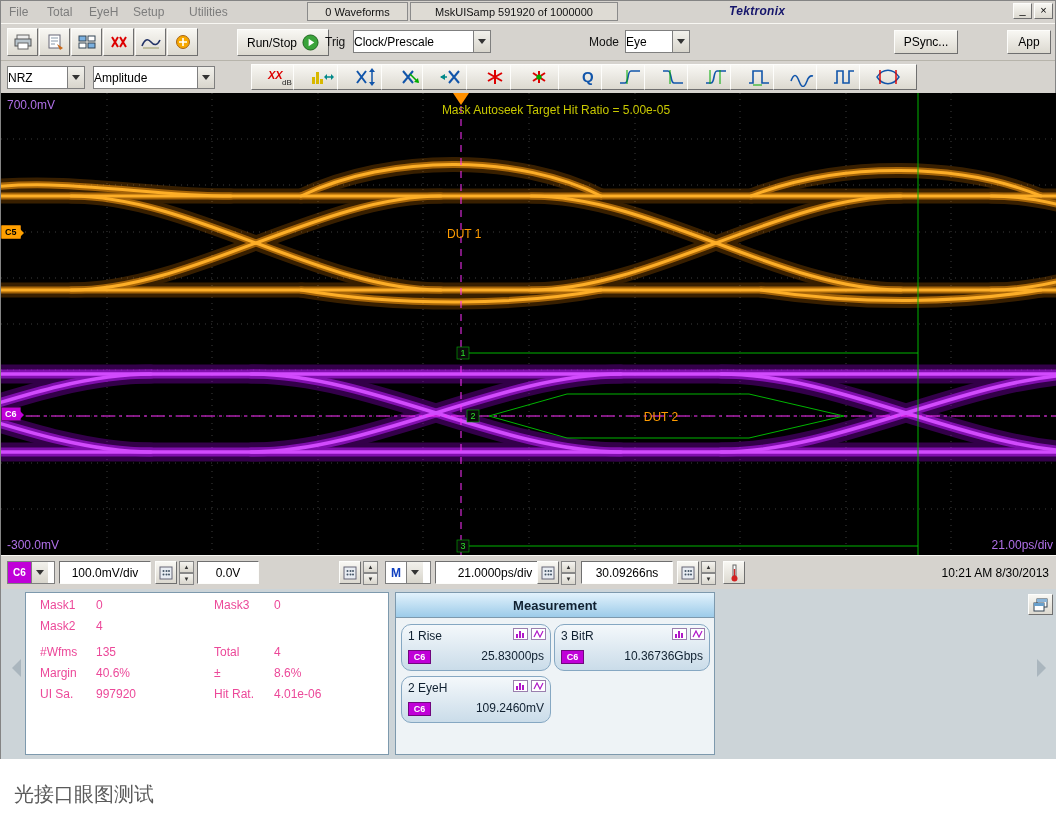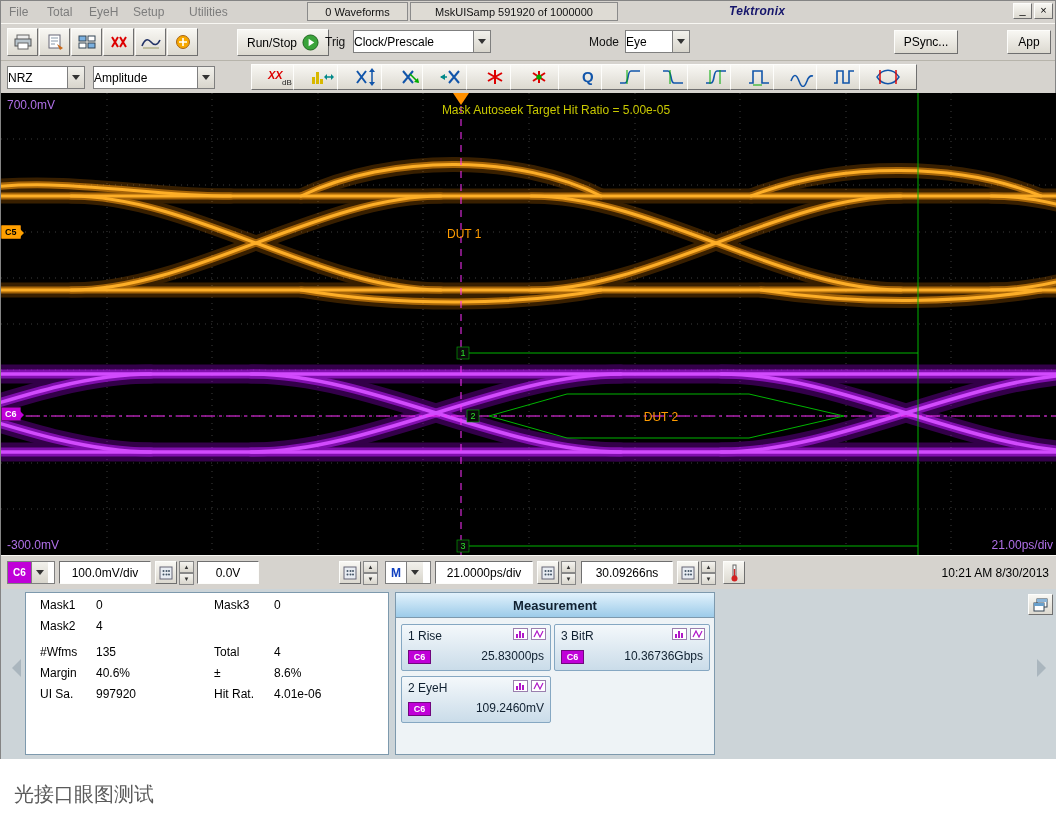--- a/index.html
+++ b/index.html
@@ -71,25 +71,25 @@
   .datetime { position:absolute; right:8px; top:10px; font-size:12px; color:#000; }
 
   
   .panelstrip { position:absolute; left:0; top:588px; width:1056px; height:170px; background:#ccd4d8; }
   .scrollarrow { position:absolute; top:70px; width:0; height:0; border:9px solid transparent; }
   .panel { position:absolute; top:3px; height:163px; border:1px solid #7d99ad; background:#fff; }
   .phead { height:25px; background:linear-gradient(#e2f2fc,#9ccbe9); border-bottom:1px solid #7d99ad;
            font-size:13px; font-weight:bold; color:#102030;
            display:flex; align-items:center; justify-content:center; }
   .pbody { position:relative; width:100%; height:136px; }
-  .mrow span { position:absolute; font-size:12px; color:#000000; white-space:nowrap; }
+  .mrow span { position:absolute; font-size:12px; color:#ec4899; white-space:nowrap; }
   .mrow .c1 { left:14px; }  .mrow .c2 { left:70px; }
   .mrow .c3 { left:188px; } .mrow .c4 { left:248px; }
   .measbody { background:#eef3f6; }
-  .card { position:absolute; height:47px; border:1px solid #85a7c2; border-radius:2px;
+  .card { position:absolute; height:47px; border:1px solid #85a7c2; border-radius:10px;
           background:linear-gradient(#f4f8fb,#cadce9); }
   .card .cname { position:absolute; left:6px; top:4px; font-size:12px; color:#102030; }
   .cicons { position:absolute; right:4px; top:3px; display:flex; gap:3px; }
   .cicon { width:15px; height:12px; background:#fff; border:1px solid #9a7fae;
            display:flex; align-items:center; justify-content:center; }
   .cbadge { position:absolute; left:6px; bottom:6px; width:23px; height:14px; background:#c000d8;
             border:1px solid #70067e; color:#fff; font-size:9px; font-weight:bold;
             display:flex; align-items:center; justify-content:center; }
   .cval { position:absolute; right:6px; bottom:7px; font-size:12px; color:#102030; }
   .winiconbtn { position:absolute; right:4px; top:5px; width:25px; height:21px;
@@ -444,21 +444,21 @@
     <div class="spin" style="left:362px">
           <span>▲</span>
           <span>▼</span>
         </div>
     <div class="chsel" style="left:384px;width:46px">
       <span class="tag" style="color:#1040c0;font-size:12px">M</span>
       <span class="darr">
             <span class="tri-down"></span>
           </span>
     </div>
-    <div class="readout" style="left:434px;width:98px">21.0000ps/div</div>
+    <div class="readout" style="left:434px;width:120px">21.0000ps/div</div>
     <div class="calcbtn bevel" style="left:536px">
       <svg width="14" height="14" viewBox="0 0 14 14">
             <rect x="1" y="1" width="12" height="12" fill="#e8ecf2" stroke="#667"></rect>
             <circle cx="4.5" cy="5" r="1" fill="#456"></circle>
             <circle cx="7.5" cy="5" r="1" fill="#456"></circle>
             <circle cx="10" cy="5" r="1" fill="#456"></circle>
             <circle cx="4.5" cy="8.5" r="1" fill="#456"></circle>
             <circle cx="7.5" cy="8.5" r="1" fill="#456"></circle>
             <circle cx="10" cy="8.5" r="1" fill="#456"></circle>
           </svg>

